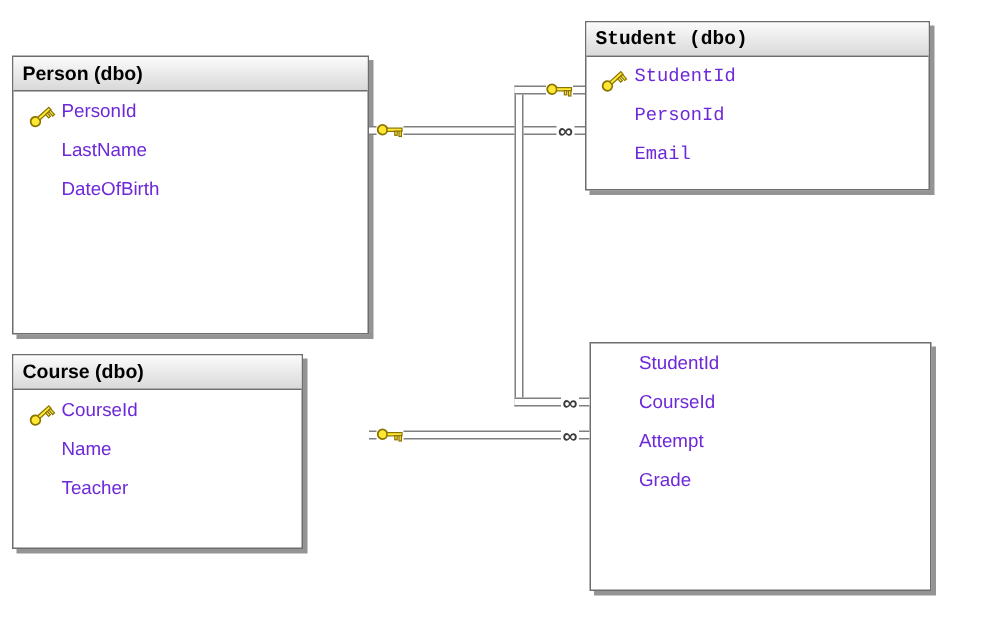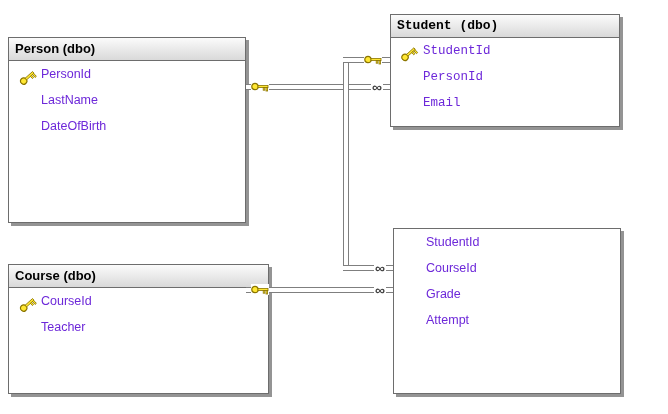--- a/index.html
+++ b/index.html
@@ -81,44 +81,45 @@
               <rect x="15" y="7" width="1.6" height="4" fill="#ffe733" stroke="#8a7400" stroke-width="0.8"></rect>
             </svg>
         </span>
         <span>StudentId</span>
       </div>
       <div class="trow"><span>PersonId</span></div>
       <div class="trow"><span>Email</span></div>
     </div>
   </div>
 
-  <div class="dbtable" style="left:8px;top:264px;width:261px;height:130px;">
+  <div class="dbtable" style="left:8px;top:236px;width:194px;height:130px;">
     <div class="thead">Course (dbo)</div>
     <div class="tbody">
       <div class="trow">
         <span class="rowkey">
           <svg width="18" height="12" viewBox="0 0 18 12">
               <circle cx="4" cy="6" r="3.2" fill="#ffe733" stroke="#8a7400" stroke-width="1.2"></circle>
               <rect x="7" y="4.9" width="10" height="2.2" fill="#ffe733" stroke="#8a7400" stroke-width="0.8"></rect>
               <rect x="12.2" y="7" width="1.6" height="3" fill="#ffe733" stroke="#8a7400" stroke-width="0.8"></rect>
               <rect x="15" y="7" width="1.6" height="4" fill="#ffe733" stroke="#8a7400" stroke-width="0.8"></rect>
             </svg>
         </span>
         <span>CourseId</span>
       </div>
+      <div class="trow"><span>Name</span></div>
       <div class="trow"><span>Teacher</span></div>
     </div>
   </div>
 
   <div class="dbtable" style="left:393px;top:228px;width:228px;height:166px;">
     <div class="tbody">
       <div class="trow"><span>StudentId</span></div>
       <div class="trow"><span>CourseId</span></div>
+      <div class="trow"><span>Attempt</span></div>
       <div class="trow"><span>Grade</span></div>
-      <div class="trow"><span>Attempt</span></div>
     </div>
   </div>
 
   <div class="rel">
     <div class="hline" style="left:246px;top:84px;width:144px;"></div>
     <span class="keyglyph" style="left:251px;top:81px;">
       <svg width="18" height="11" viewBox="0 0 18 11">
           <circle cx="4" cy="5.5" r="3.2" fill="#ffe733" stroke="#8a7400" stroke-width="1.2"></circle>
           <rect x="7" y="4.4" width="10" height="2.2" fill="#ffe733" stroke="#8a7400" stroke-width="0.8"></rect>
           <rect x="12.2" y="6.4" width="1.6" height="2.8" fill="#ffe733" stroke="#8a7400" stroke-width="0.8"></rect>

